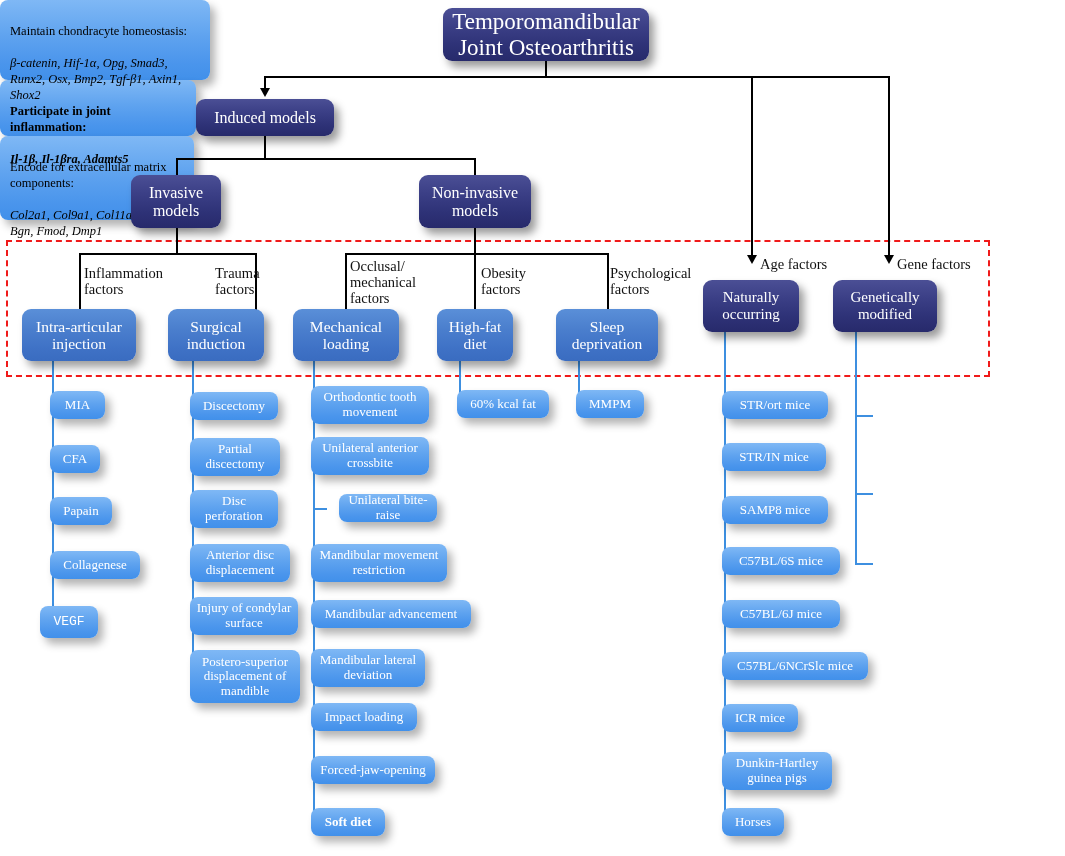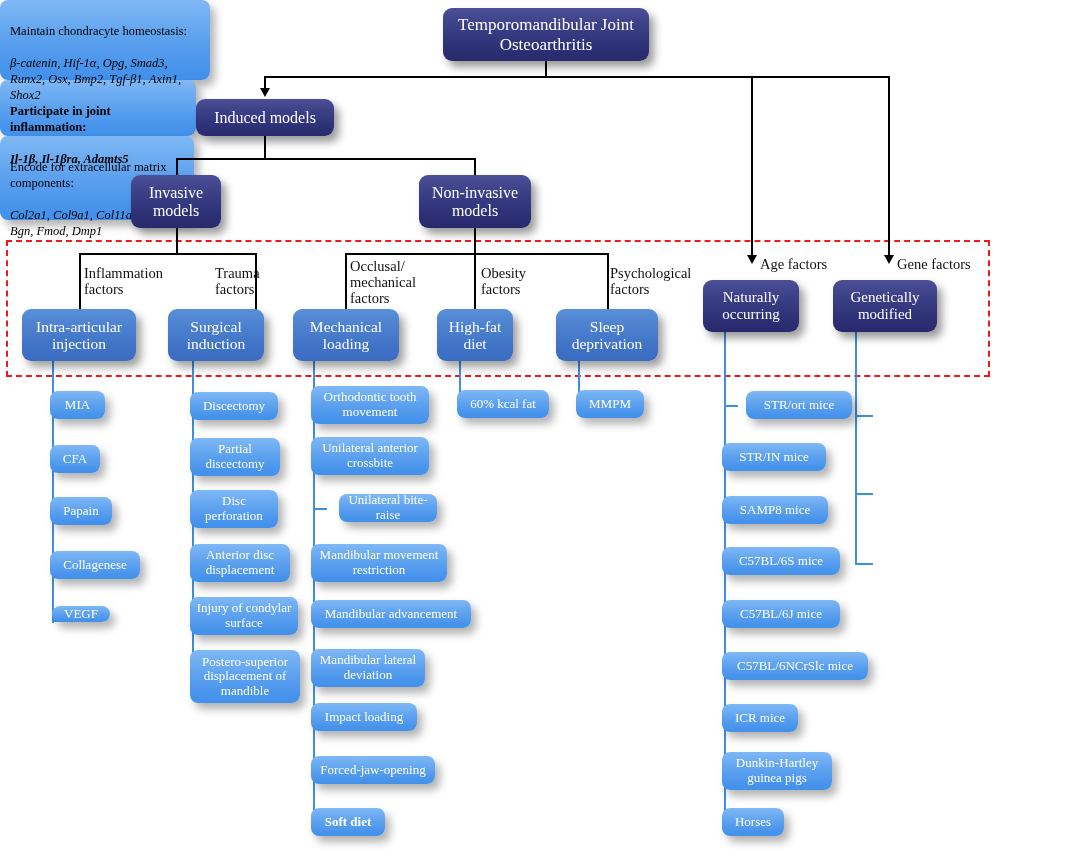--- a/index.html
+++ b/index.html
@@ -18,21 +18,21 @@
     z-index:5;
     white-space:pre-line;
     padding:2px 6px;
   }
   
   .navy{
     background:linear-gradient(180deg,#4b4f95 0%,#3b3f86 35%,#2e3277 70%,#272a6b 100%);
     box-shadow:5px 6px 9px rgba(0,0,0,0.40);
     font-size:16px;
   }
-  .navy.big{font-size:17px;}
+  .navy.big{font-size:23px;}
   
   .midblue{
     background:linear-gradient(180deg,#5a8fd8 0%,#4a7ecd 40%,#3f72c6 75%,#3a6cc0 100%);
     box-shadow:5px 6px 9px rgba(0,0,0,0.38);
     font-size:15.5px;
   }
   
   .lightblue{
     background:linear-gradient(180deg,#7fb8f5 0%,#5fa3ef 45%,#4a95ec 80%,#4190ea 100%);
     box-shadow:5px 6px 9px rgba(0,0,0,0.30);
@@ -143,21 +143,21 @@
 
   <div class="bl blh" style="left:52px;top:405px;width:14px;"></div>
   <div class="node lightblue" style="left:50px;top:391px;width:55px;height:28px;">MIA</div>
   <div class="bl blh" style="left:52px;top:459px;width:14px;"></div>
   <div class="node lightblue" style="left:50px;top:445px;width:50px;height:28px;">CFA</div>
   <div class="bl blh" style="left:52px;top:511px;width:14px;"></div>
   <div class="node lightblue" style="left:50px;top:497px;width:62px;height:28px;">Papain</div>
   <div class="bl blh" style="left:52px;top:565px;width:14px;"></div>
   <div class="node lightblue" style="left:50px;top:551px;width:90px;height:28px;">Collagenese</div>
   <div class="bl blh" style="left:52px;top:620px;width:14px;"></div>
-  <div class="node lightblue" style="left:52px;top:606px;width:58px;height:16px;">VEGF</div>
+  <div class="node lightblue" style="left:40px;top:606px;width:58px;height:32px;font-family:Liberation Mono, monospace;">VEGF</div>
 
   <div class="bl blh" style="left:192px;top:406px;width:14px;"></div>
   <div class="node lightblue" style="left:190px;top:392px;width:88px;height:28px;">Discectomy</div>
   <div class="bl blh" style="left:192px;top:456px;width:14px;"></div>
   <div class="node lightblue" style="left:190px;top:438px;width:90px;height:38px;">Partial discectomy</div>
   <div class="bl blh" style="left:192px;top:508px;width:14px;"></div>
   <div class="node lightblue" style="left:190px;top:490px;width:88px;height:38px;">Disc perforation</div>
   <div class="bl blh" style="left:192px;top:562px;width:14px;"></div>
   <div class="node lightblue" style="left:190px;top:544px;width:100px;height:38px;">Anterior disc displacement</div>
   <div class="bl blh" style="left:192px;top:615px;width:14px;"></div>
@@ -183,21 +183,21 @@
   <div class="node lightblue" style="left:311px;top:756px;width:124px;height:28px;">Forced-jaw-opening</div>
   <div class="bl blh" style="left:313px;top:822px;width:14px;"></div>
   <div class="node lightblue" style="left:311px;top:808px;width:74px;height:28px;font-weight:bold;">Soft diet</div>
 
   <div class="bl blh" style="left:459px;top:404px;width:14px;"></div>
   <div class="node lightblue" style="left:457px;top:390px;width:92px;height:28px;">60% kcal fat</div>
   <div class="bl blh" style="left:578px;top:404px;width:14px;"></div>
   <div class="node lightblue" style="left:576px;top:390px;width:68px;height:28px;">MMPM</div>
 
   <div class="bl blh" style="left:724px;top:405px;width:14px;"></div>
-  <div class="node lightblue" style="left:722px;top:391px;width:106px;height:28px;margin-left:24px;">STR/ort mice</div>
+  <div class="node lightblue" style="left:722px;top:391px;width:106px;height:28px;">STR/ort mice</div>
   <div class="bl blh" style="left:724px;top:457px;width:14px;"></div>
   <div class="node lightblue" style="left:722px;top:443px;width:104px;height:28px;">STR/IN mice</div>
   <div class="bl blh" style="left:724px;top:510px;width:14px;"></div>
   <div class="node lightblue" style="left:722px;top:496px;width:106px;height:28px;">SAMP8 mice</div>
   <div class="bl blh" style="left:724px;top:561px;width:14px;"></div>
   <div class="node lightblue" style="left:722px;top:547px;width:118px;height:28px;">C57BL/6S mice</div>
   <div class="bl blh" style="left:724px;top:614px;width:14px;"></div>
   <div class="node lightblue" style="left:722px;top:600px;width:118px;height:28px;">C57BL/6J mice</div>
   <div class="bl blh" style="left:724px;top:666px;width:14px;"></div>
   <div class="node lightblue" style="left:722px;top:652px;width:146px;height:28px;">C57BL/6NCrSlc mice</div>

